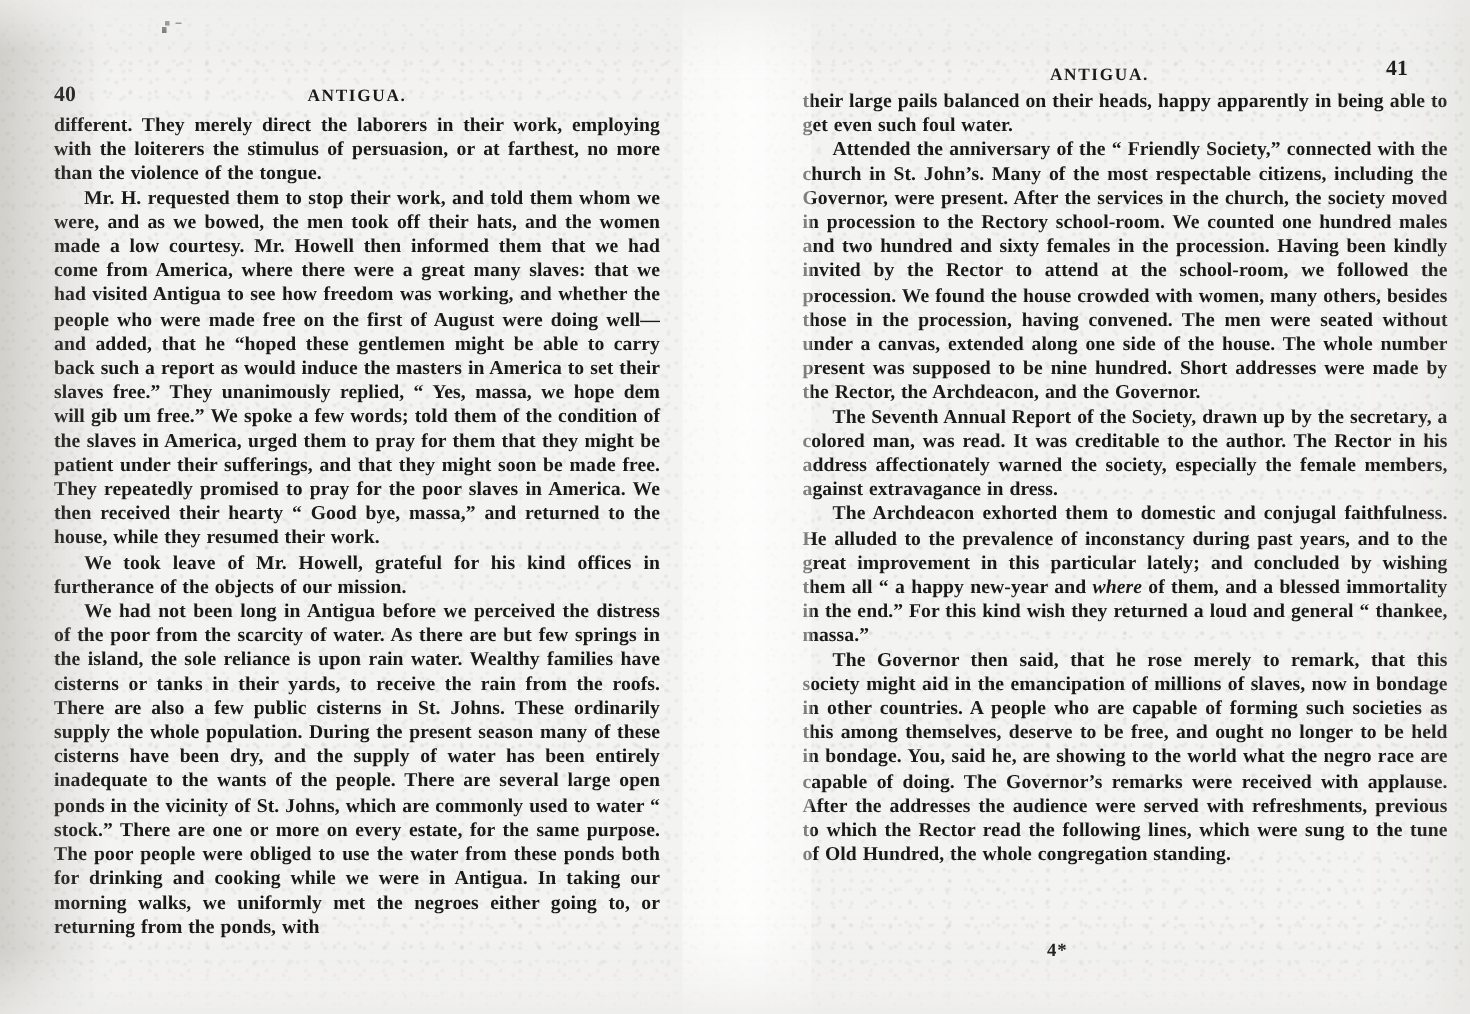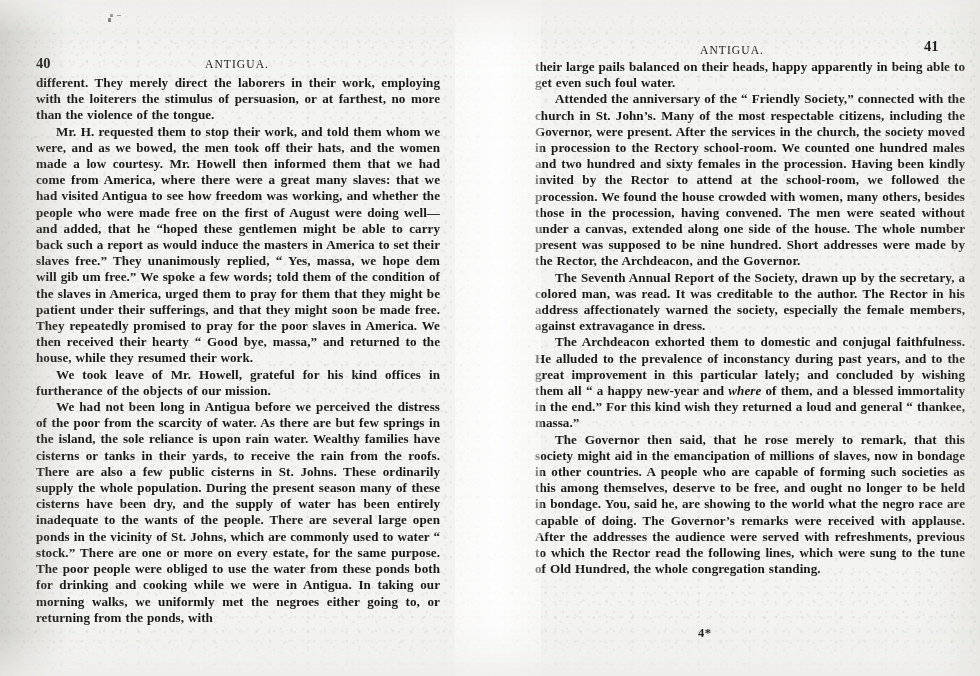--- a/index.html
+++ b/index.html
@@ -67,21 +67,21 @@
     position: absolute;
     top: 0;
   }
   #sheet-left  { left: 0px;   width: 470px; height: 676px; }
   #sheet-right { left: 505px; width: 475px; height: 676px; }
 
   
   .running-head {
     position: absolute;
     font-size: 11.5px;
-    font-weight: normal;
+    font-weight: bold;
     letter-spacing: 1.1px;
     white-space: nowrap;
   }
   .folio {
     position: absolute;
     font-size: 14.5px;
     font-weight: bold;
     white-space: nowrap;
   }
 

